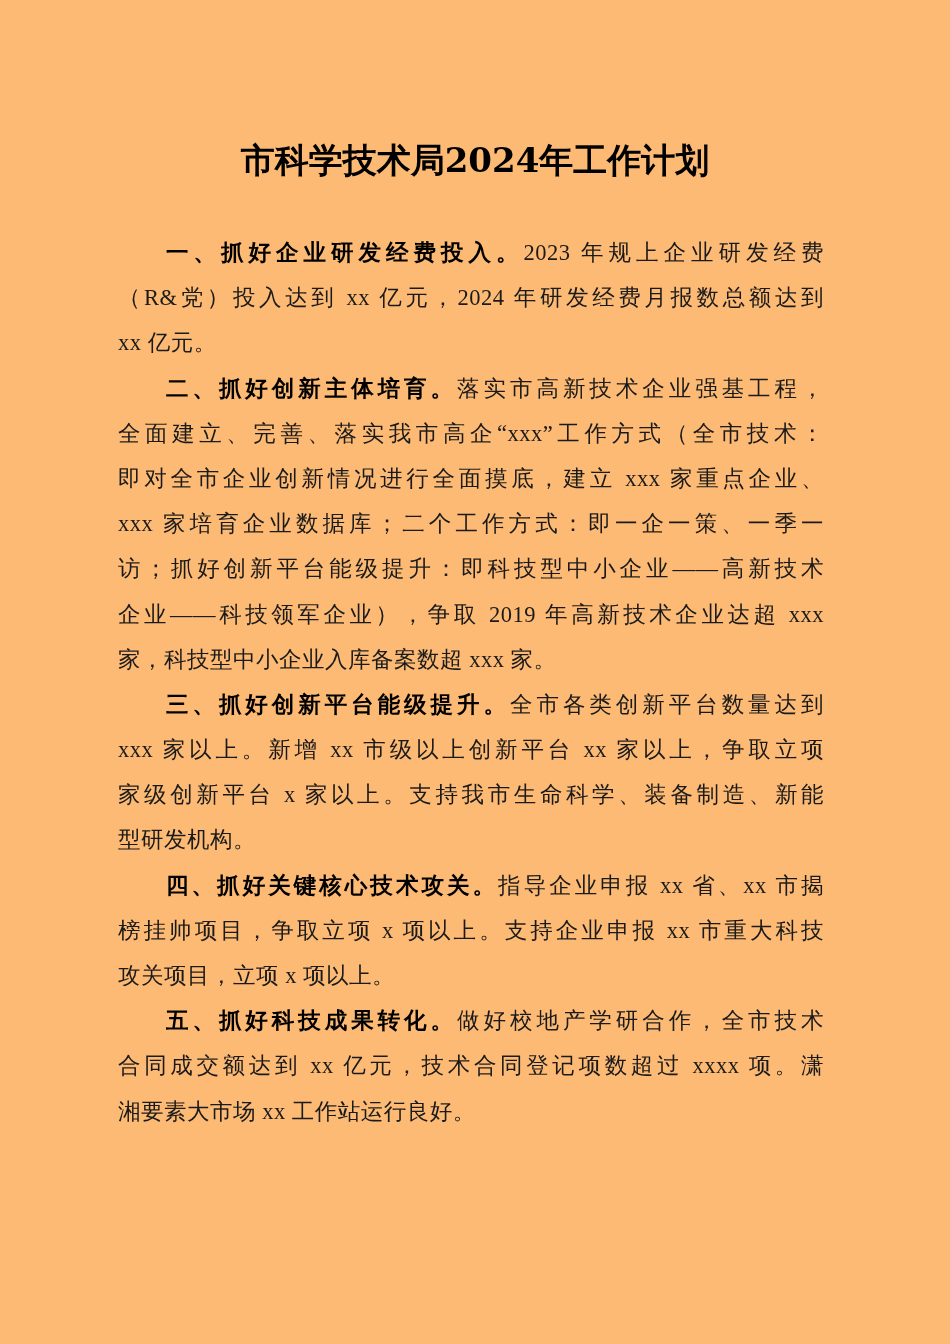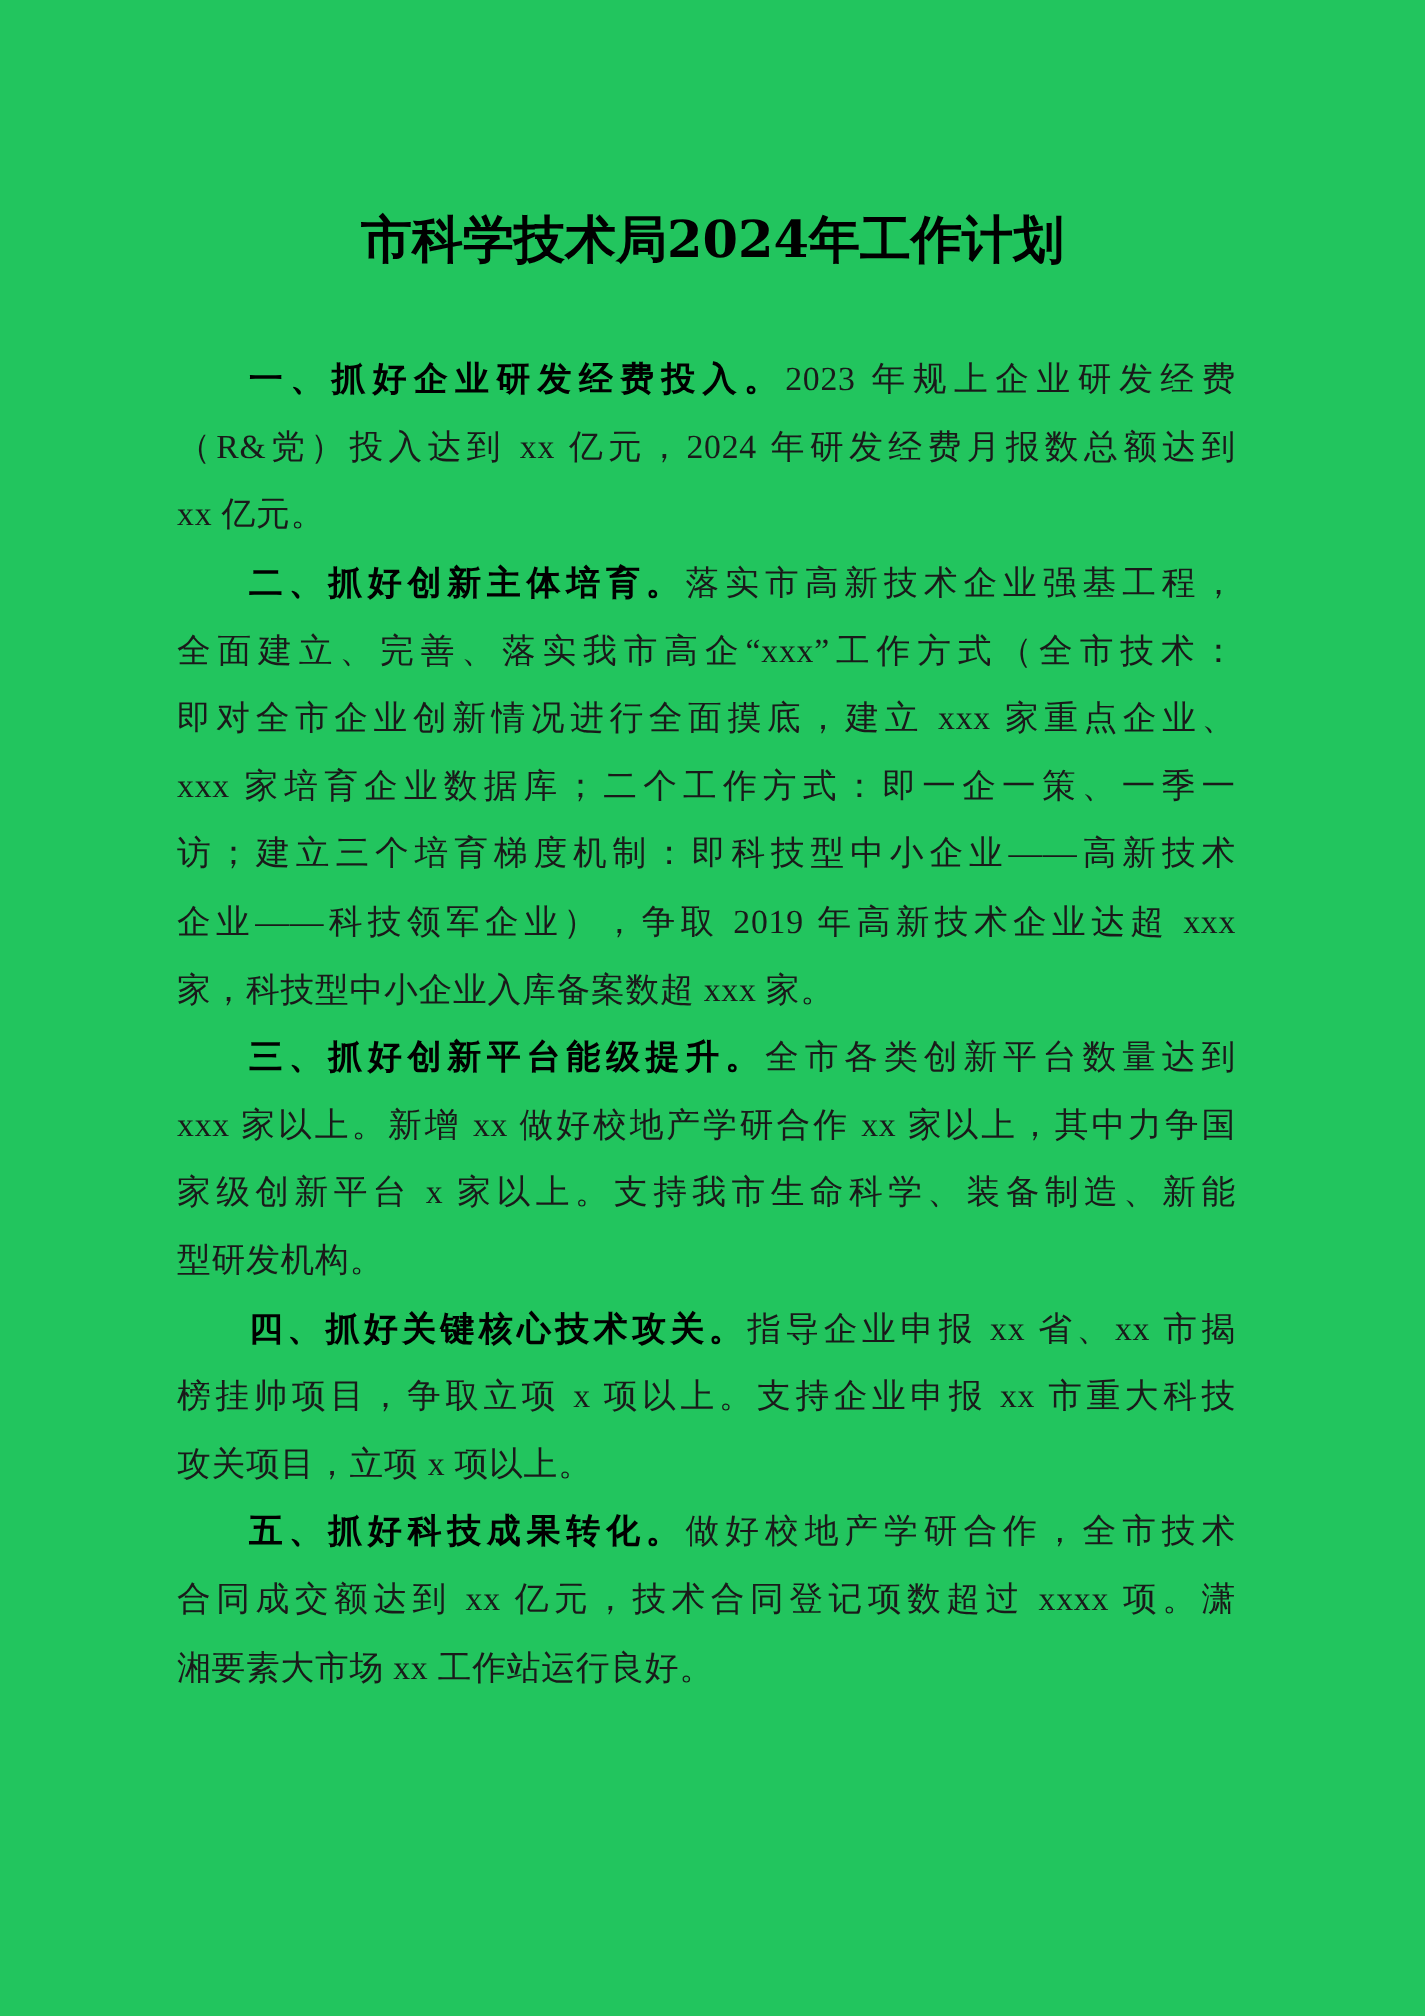--- a/index.html
+++ b/index.html
@@ -14,21 +14,21 @@
       overflow: hidden;
       color: #111111;
       font-family: "DejaVu Serif", "Liberation Serif", serif;
     }
     .page {
       position: absolute;
       left: 0;
       top: 0;
       width: 950px;
       height: 1344px;
-      background: #22c55e;
+      background: #fdba74;
     }
     .doc-title {
       position: absolute;
       left: 0;
       top: 136px;
       width: 950px;
       text-align: center;
       font-family: "DejaVu Serif", "Liberation Serif", serif;
       font-weight: bold;
       font-size: 34px;
@@ -77,28 +77,28 @@
       <div class="line indent"><span class="heading">一、抓好企业研发经费投入。</span><span>2023 年规上企业研发经费</span></div>
       <div class="line">（R&amp;党）投入达到 xx 亿元，2024 年研发经费月报数总额达到</div>
       <div class="line last">xx 亿元。</div>
     </div>
 
     <div>
       <div class="line indent"><span class="heading">二、抓好创新主体培育。</span><span>落实市高新技术企业强基工程，</span></div>
       <div class="line">全面建立、完善、落实我市高企“xxx”工作方式（全市技术：</div>
       <div class="line">即对全市企业创新情况进行全面摸底，建立 xxx 家重点企业、</div>
       <div class="line">xxx 家培育企业数据库；二个工作方式：即一企一策、一季一</div>
-      <div class="line">访；建立三个培育梯度机制：即科技型中小企业——高新技术</div>
+      <div class="line">访；抓好创新平台能级提升：即科技型中小企业——高新技术</div>
       <div class="line">企业——科技领军企业），争取 2019 年高新技术企业达超 xxx</div>
       <div class="line last">家，科技型中小企业入库备案数超 xxx 家。</div>
     </div>
 
     <div>
       <div class="line indent"><span class="heading">三、抓好创新平台能级提升。</span><span>全市各类创新平台数量达到</span></div>
-      <div class="line">xxx 家以上。新增 xx 做好校地产学研合作 xx 家以上，其中力争国</div>
+      <div class="line">xxx 家以上。新增 xx 市级以上创新平台 xx 家以上，争取立项</div>
       <div class="line">家级创新平台 x 家以上。支持我市生命科学、装备制造、新能</div>
       <div class="line last">型研发机构。</div>
     </div>
 
     <div>
       <div class="line indent"><span class="heading">四、抓好关键核心技术攻关。</span><span>指导企业申报 xx 省、xx 市揭</span></div>
       <div class="line">榜挂帅项目，争取立项 x 项以上。支持企业申报 xx 市重大科技</div>
       <div class="line last">攻关项目，立项 x 项以上。</div>
     </div>
 

